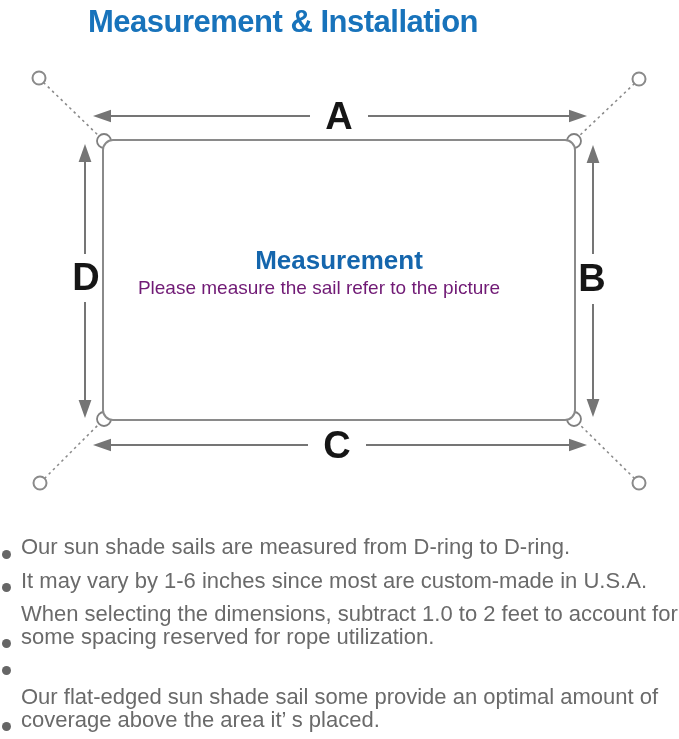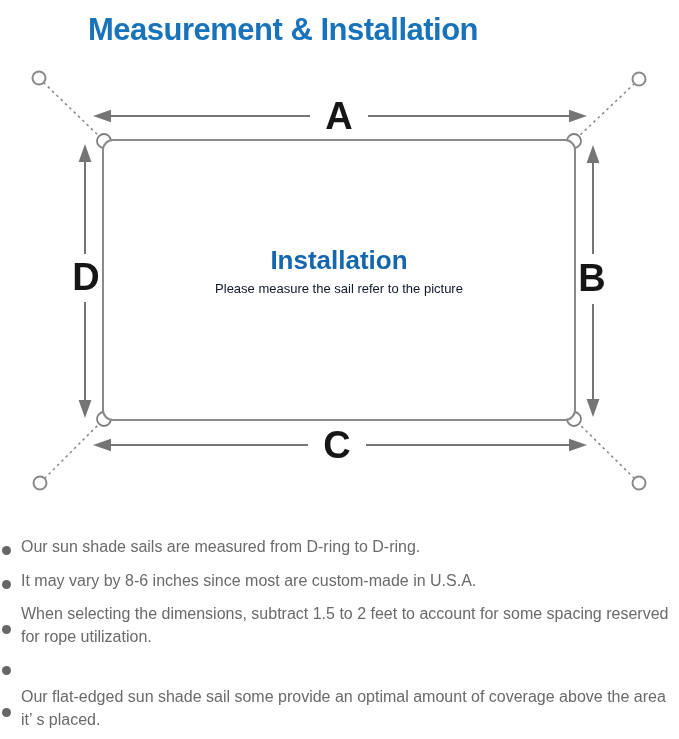--- a/index.html
+++ b/index.html
@@ -9,21 +9,21 @@
     background:#ffffff;
     font-family:"Liberation Sans", sans-serif;
     overflow:hidden;
   }
   .page-title{
     position:absolute;top:0;left:0;width:566px;
     text-align:center;
     font-size:31px;font-weight:bold;
     color:#1873bb;
     letter-spacing:-0.5px;
-    margin:0;padding-top:12px;
+    margin:0;padding-top:4px;
   }
   .diagram{
     position:absolute;top:60px;left:0;
     width:679px;height:460px;
   }
   .diagram svg{position:absolute;top:0;left:0;}
   .dim-label{
     position:absolute;
     transform:translate(-50%,-50%);
     font-size:38px;font-weight:bold;color:#161616;
@@ -33,34 +33,34 @@
   .label-b{left:592px;top:218px;}
   .label-c{left:337px;top:385px;}
   .label-d{left:86px;top:217px;}
   .center-title{
     position:absolute;left:339px;top:200px;
     transform:translate(-50%,-50%);
     font-size:26px;font-weight:bold;color:#1566ad;
     white-space:nowrap;
   }
   .center-sub{
-    position:absolute;left:339px;top:228px;
+    position:absolute;left:319px;top:228px;
     transform:translate(-50%,-50%);
-    font-size:13px;color:#0f172a;
+    font-size:19px;color:#701a75;
     white-space:nowrap;
   }
   .notes{
     position:absolute;top:536px;left:2px;
     width:676px;
     list-style:none;margin:0;padding:0;
   }
   .notes li{
-    display:flex;align-items:center;
+    display:flex;align-items:flex-end;
     margin:0 0 11px 0;
-    font-size:16px;line-height:22.5px;
+    font-size:22px;line-height:22.5px;
     color:#6a6a6a;
   }
   .notes .dot{
     flex-shrink:0;
     width:9px;height:9px;border-radius:50%;
     background:#666666;
     margin:7px 10px 0 0;
   }
 </style>
 </head>
@@ -118,36 +118,36 @@
         <line x1="593" y1="244" x2="593" y2="340"></line>
         <polygon points="593,357 586.6,339 599.4,339" stroke="none"></polygon>
       </g>
     </svg>
 
     <div class="dim-label label-a">A</div>
     <div class="dim-label label-b">B</div>
     <div class="dim-label label-c">C</div>
     <div class="dim-label label-d">D</div>
 
-    <div class="center-title">Installation</div>
+    <div class="center-title">Measurement</div>
     <div class="center-sub">Please measure the sail refer to the picture</div>
   </div>
 
   <ul class="notes">
     <li>
       <span class="dot"></span>
       <span>Our sun shade sails are measured from D-ring to D-ring.</span>
     </li>
     <li>
       <span class="dot"></span>
-      <span>It may vary by 8-6 inches since most are custom-made in U.S.A.</span>
+      <span>It may vary by 1-6 inches since most are custom-made in U.S.A.</span>
     </li>
     <li>
       <span class="dot"></span>
-      <span>When selecting the dimensions, subtract 1.5 to 2 feet to account for some spacing reserved for rope utilization.</span>
+      <span>When selecting the dimensions, subtract 1.0 to 2 feet to account for some spacing reserved for rope utilization.</span>
     </li>
     <li>
       <span class="dot"></span>
     </li>
     <li>
       <span class="dot"></span>
       <span>Our flat-edged sun shade sail some provide an optimal amount of coverage above the area it’ s placed.</span>
     </li>
   </ul>
 

